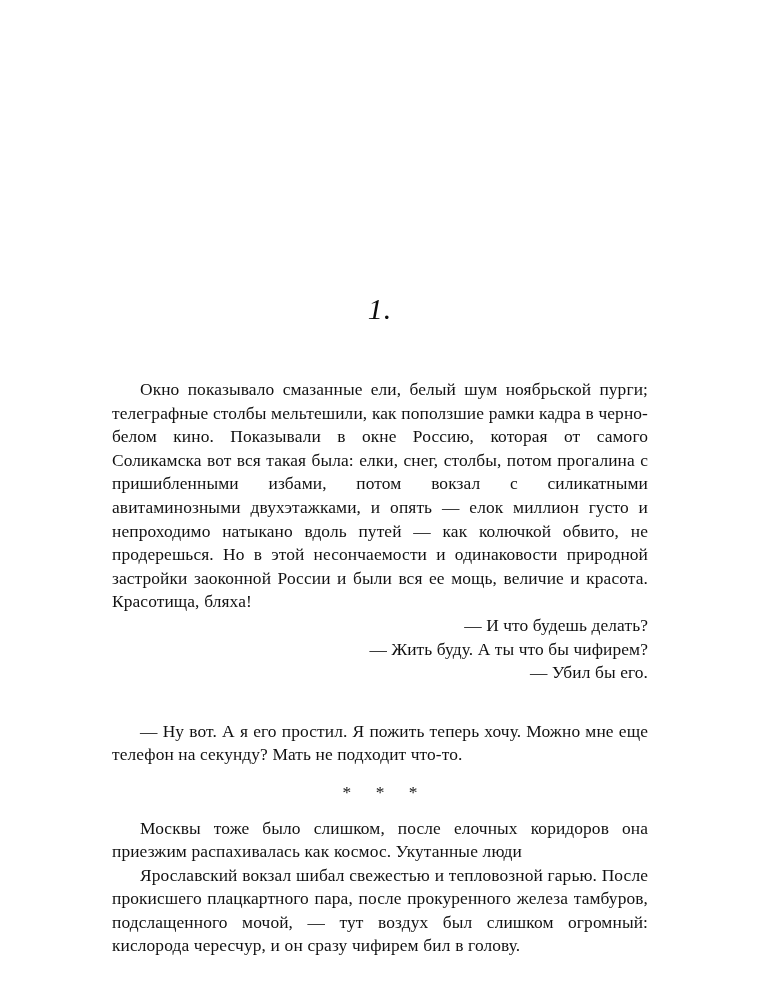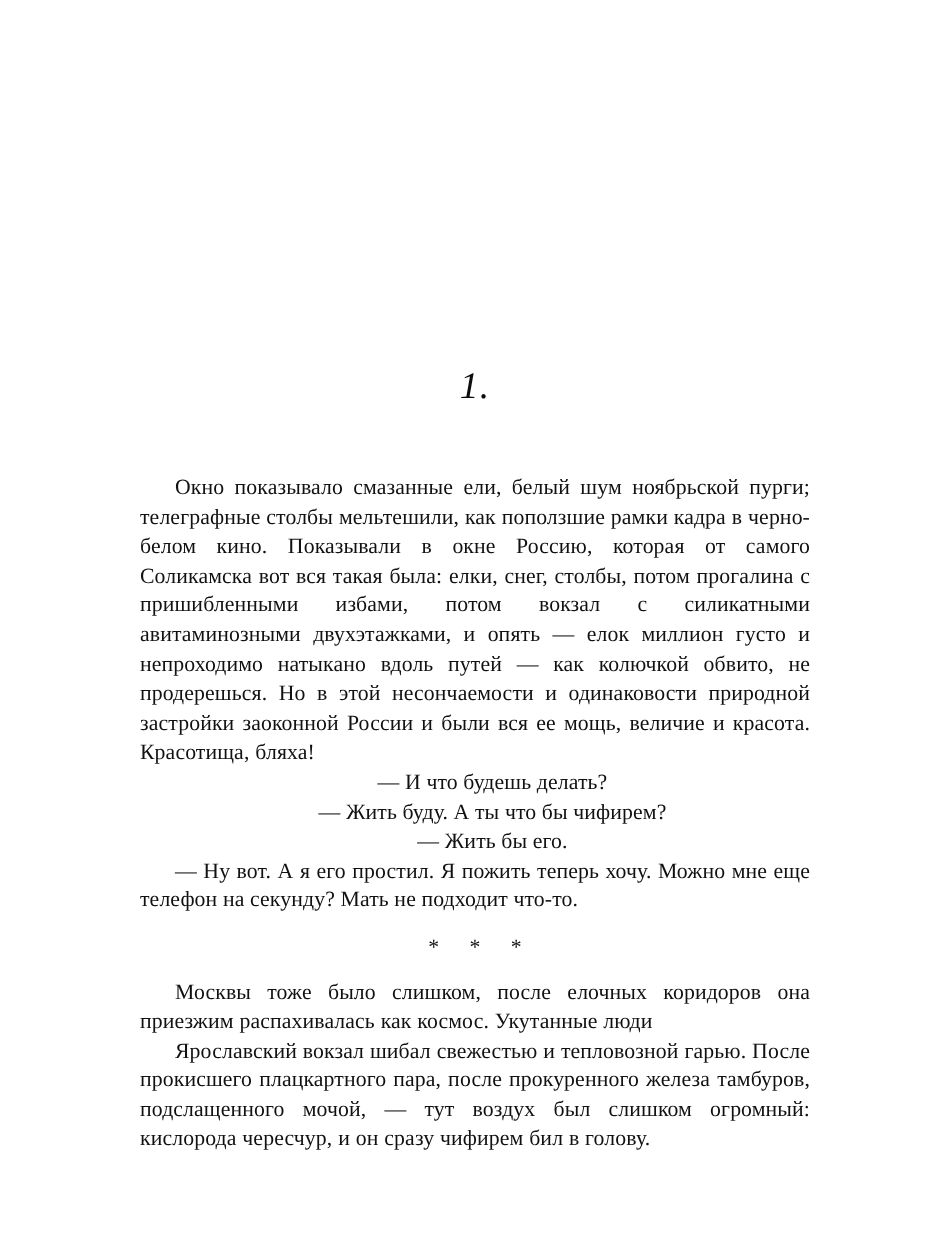--- a/index.html
+++ b/index.html
@@ -44,26 +44,27 @@
     text-indent: 28px;
     letter-spacing: 0.1px;
     word-spacing: 0.2px;
     hyphens: manual;
     font-family: Liberation Serif, serif;
   }
   p.dialogue {
     margin: 0;
     font-size: 17.4px;
     line-height: 23.6px;
-    text-align: center;
+    text-align: right;
     text-indent: 28px;
     letter-spacing: 0.1px;
   }
   p.dialogue.wrap {
     text-align: justify;
+    margin-top: 35px;
   }
   .scene-break {
     margin: 0;
     padding-top: 14px;
     padding-bottom: 12px;
     text-align: center;
     font-size: 17.4px;
     line-height: 23.6px;
     letter-spacing: 10px;
     text-indent: 10px;
@@ -79,21 +80,21 @@
     <h1 class="chapter-number">1.</h1>
 
     <div class="body-block">
 
       <p class="para">Окно показывало смазанные ели, белый шум ноябрьской пурги; телеграфные столбы мельтешили, как поползшие рамки кадра в черно-белом кино. Показывали в окне Россию, которая от самого Соликамска вот вся такая была: елки, снег, столбы, потом прогалина с пришибленными избами, потом вокзал с силикатными авитаминозными двухэтажками, и опять — елок миллион густо и непроходимо натыкано вдоль путей — как колючкой обвито, не продерешься. Но в этой несончаемости и одинаковости природной застройки заоконной России и были вся ее мощь, величие и красота. Красотища, бляха!</p>
 
       <p class="dialogue">— И что будешь делать?</p>
 
       <p class="dialogue">— Жить буду. А ты что бы чифирем?</p>
 
-      <p class="dialogue">— Жить бы его.</p>
+      <p class="dialogue">— Убил бы его.</p>
 
       <p class="dialogue wrap">— Ну вот. А я его простил. Я пожить теперь хочу. Можно мне еще телефон на секунду? Мать не подходит что-то.</p>
 
       <p class="scene-break">* * *</p>
 
       <p class="para">Москвы тоже было слишком, после елочных коридоров она приезжим распахивалась как космос. Укутанные люди</p>
 
       <p class="para">Ярославский вокзал шибал свежестью и тепловозной гарью. После прокисшего плацкартного пара, после прокуренного железа тамбуров, подслащенного мочой, — тут воздух был слишком огромный: кислорода чересчур, и он сразу чифирем бил в голову.</p>
 
     </div>

